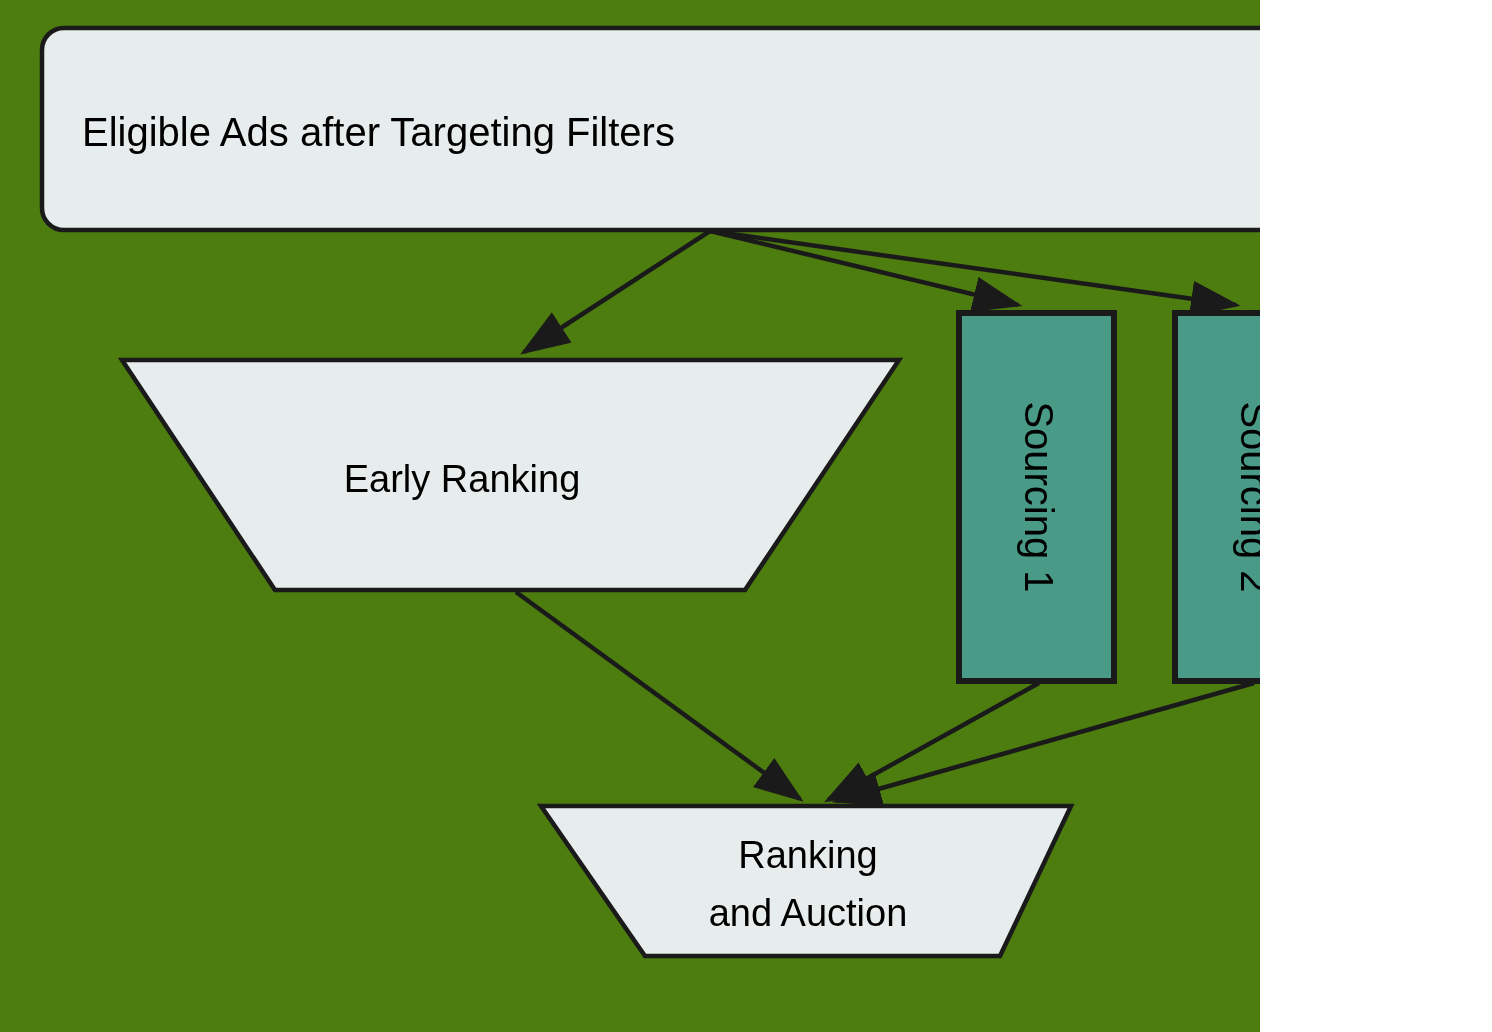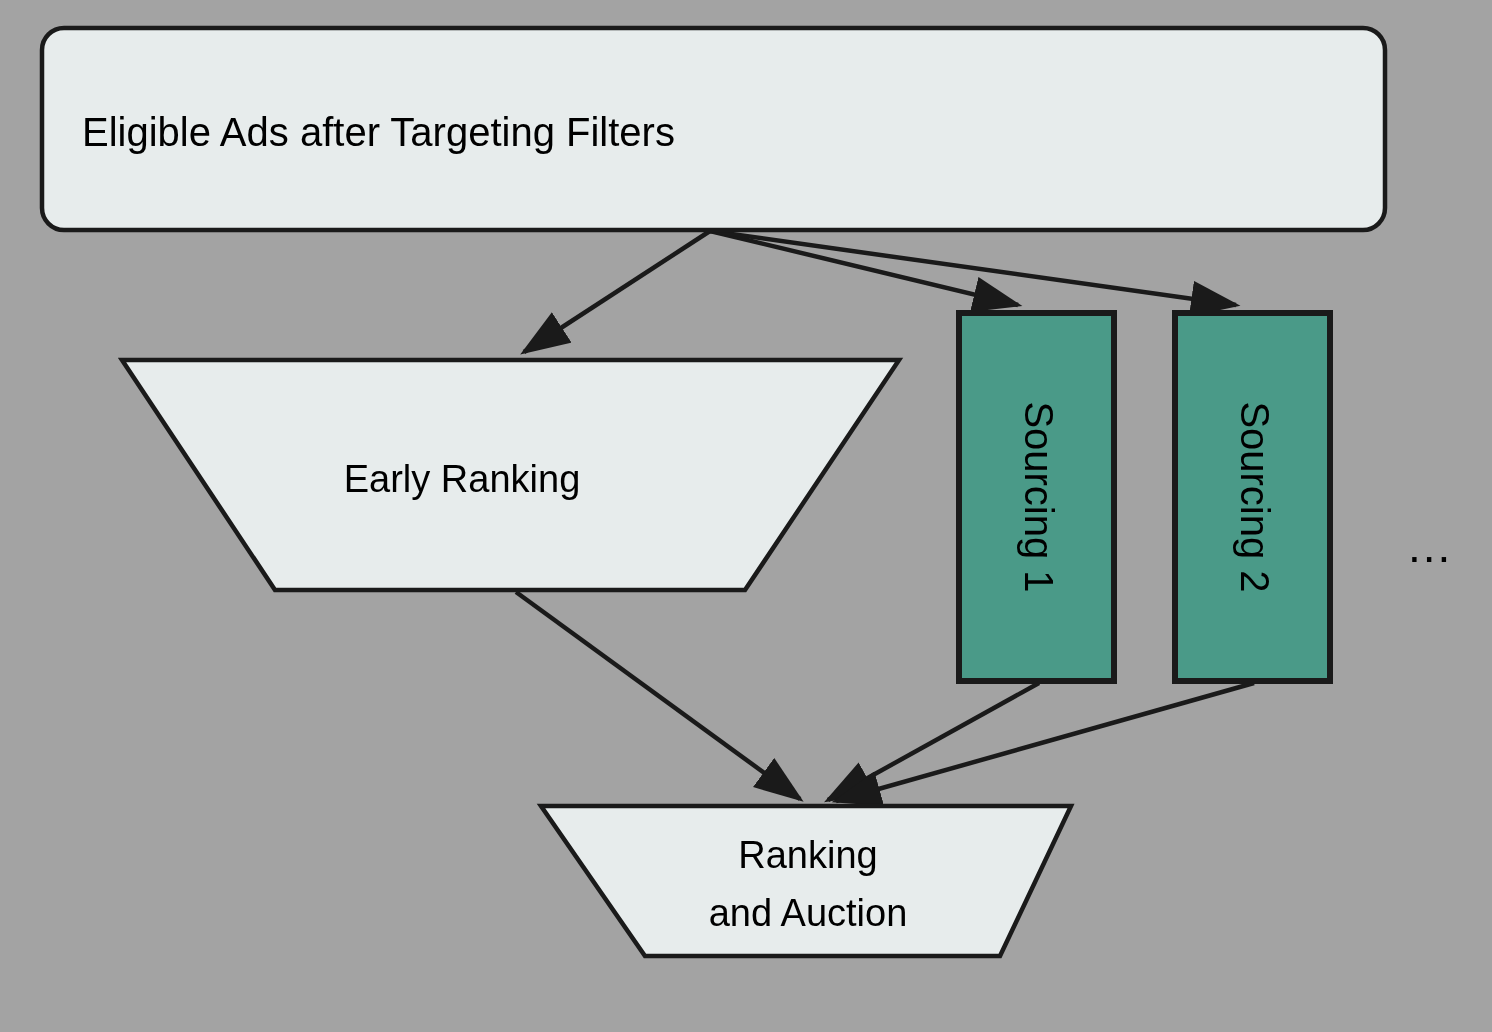--- a/index.html
+++ b/index.html
@@ -5,23 +5,23 @@
   html, body {
     margin: 0;
     padding: 0;
     background: #ffffff;
   }
   body {
     font-family: "Liberation Sans", sans-serif;
   }
   #canvas {
     position: relative;
-    width: 1492px;
+    width: 1260px;
     height: 1032px;
-    background: #a3a3a3;
+    background: #4d7c0f;
     overflow: hidden;
   }
   #diagram-svg {
     position: absolute;
     top: 0;
     left: 0;
     width: 1492px;
     height: 1032px;
   }
   .shape-label {

